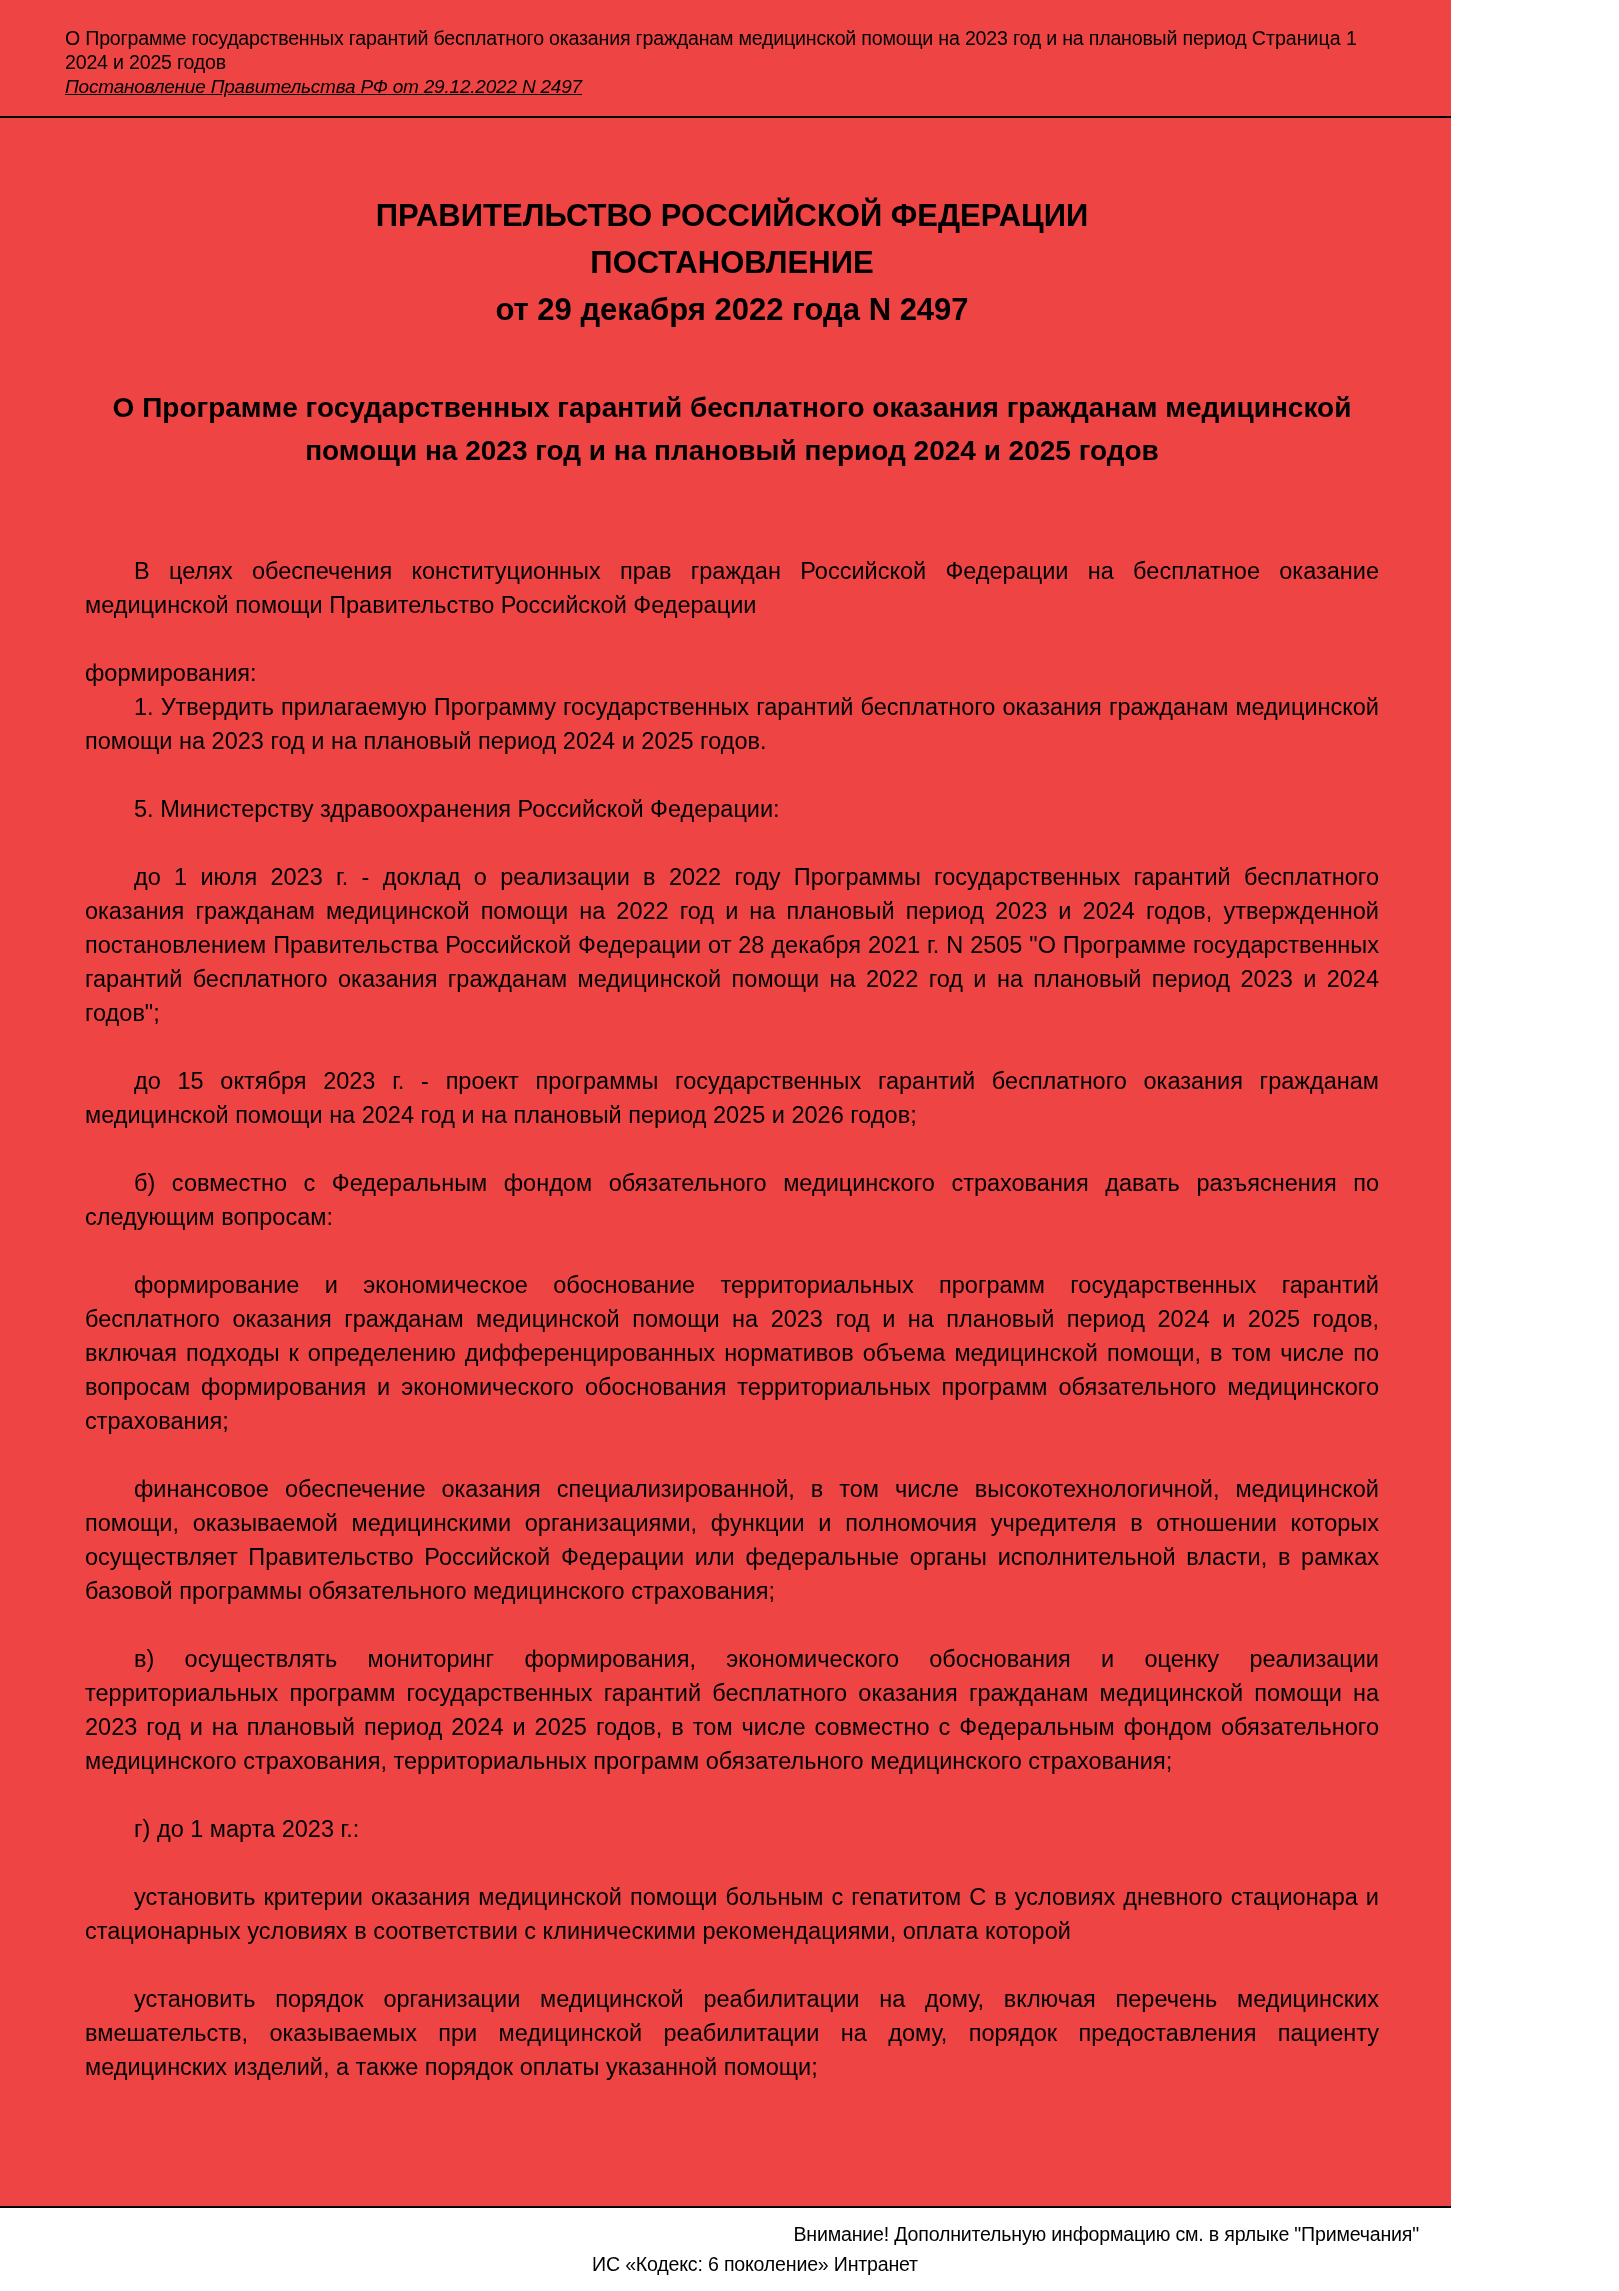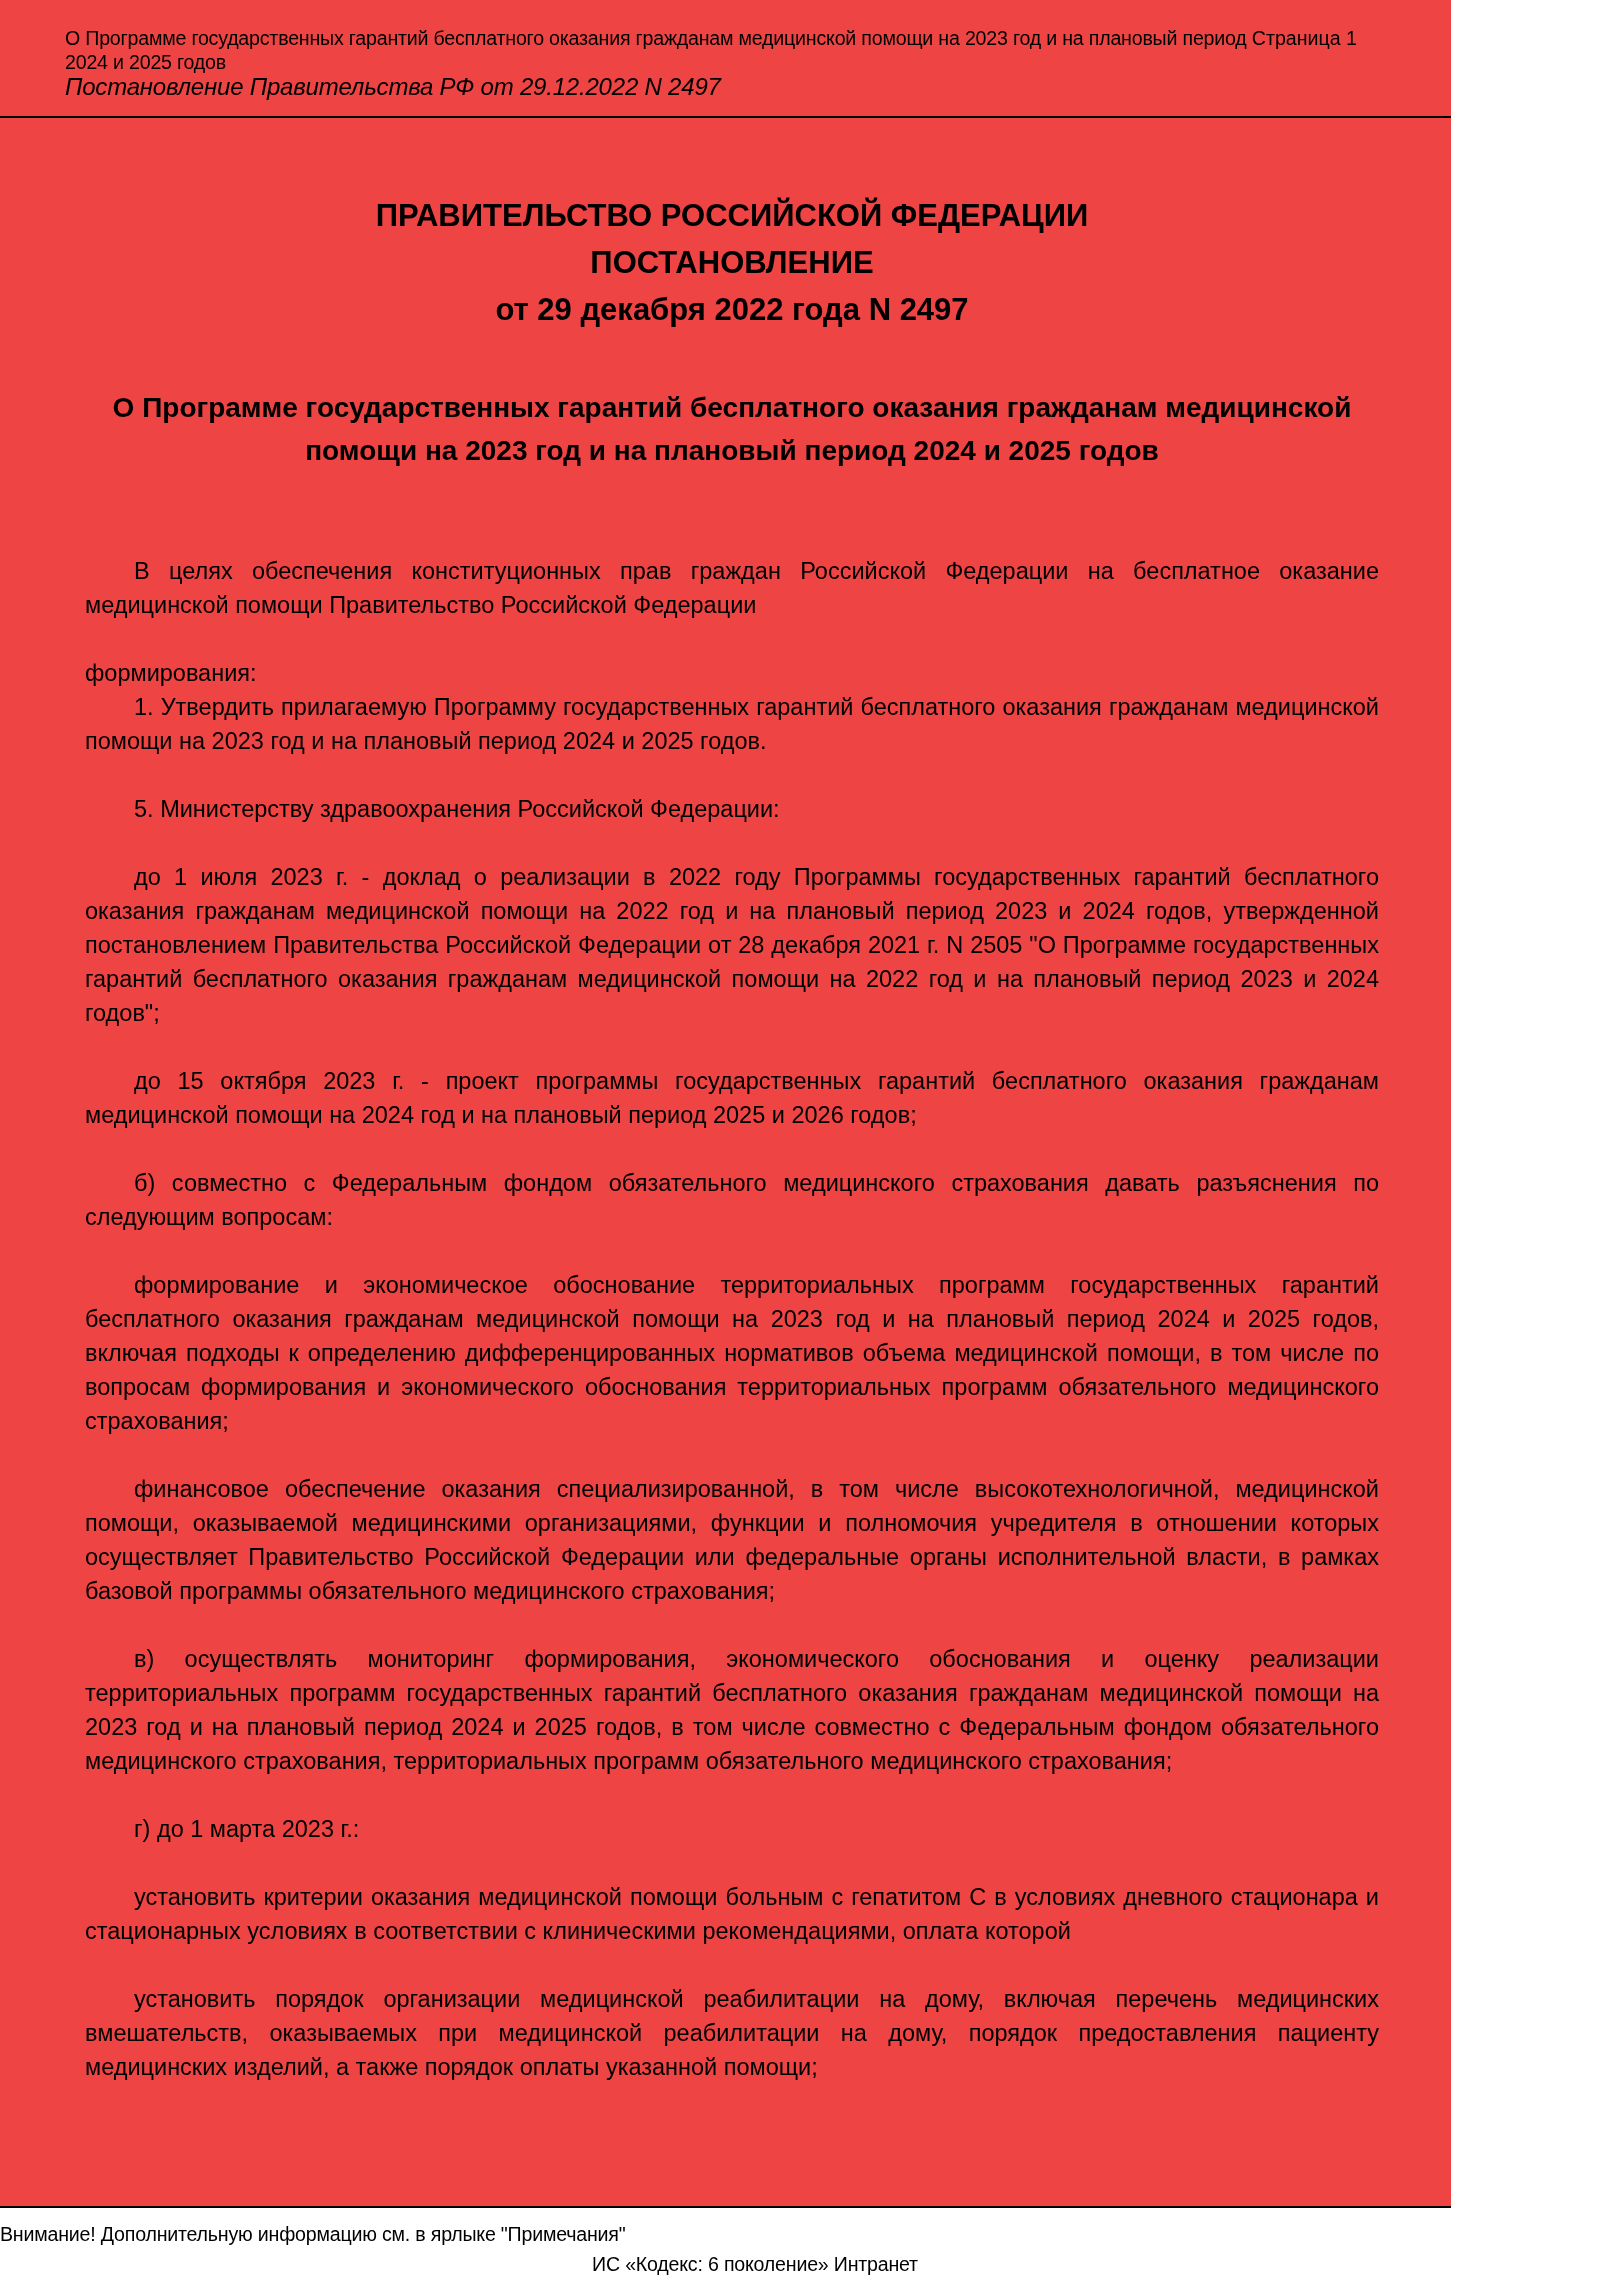--- a/index.html
+++ b/index.html
@@ -14,21 +14,21 @@
 
   
   .page-header {
     position:absolute; top:0; left:0; width:100%; height:118px;
     padding:25.5px 94px 0 65px;
     border-bottom:2.9px solid #000;
   }
   .header-row { display:flex; align-items:flex-start; }
   .header-title { width:1255px; font-size:19.6px; line-height:24.5px; letter-spacing:-0.2px; }
   .header-page { margin-left:auto; font-size:19.6px; line-height:24.5px; white-space:nowrap; }
-  .header-subtitle { font-style:italic; font-size:24px; line-height:24.5px; letter-spacing:-0.2px; }
+  .header-subtitle { font-style:italic; font-size:19px; line-height:24.5px; letter-spacing:-0.2px;text-decoration:underline; }
 
   
   .page-body {
     position:absolute; top:118px; left:8px; width:100%; height:2088px;
     padding:0 80px 0 77px; overflow:hidden;
   }
   .authority, .doc-kind, .doc-date {
     font-size:31px; font-weight:bold; text-align:center; line-height:47px;
   }
   .authority { margin-top:74px; }
@@ -44,21 +44,21 @@
   .body-text p:first-child { margin-top:0; }
   .body-text p.no-indent { text-indent:0; }
   .body-text p.attached { margin-top:0; }
 
   
   .page-footer {
     position:absolute; left:0; bottom:0; width:100%; height:86px;
     border-top:2.9px solid #000; background:#fff;
   }
   .footer-notice {
-    margin-top:13.7px; padding-right:32px; text-align:left;
+    margin-top:13.7px; padding-right:32px; text-align:right;
     font-size:19.6px; line-height:24.5px; letter-spacing:-0.2px;
   }
   .footer-system {
     margin-top:5.9px; padding-left:59px; text-align:center;
     font-size:19.6px; line-height:24.5px; letter-spacing:-0.2px;
   }
 </style>
 </head>
 <body>
 

